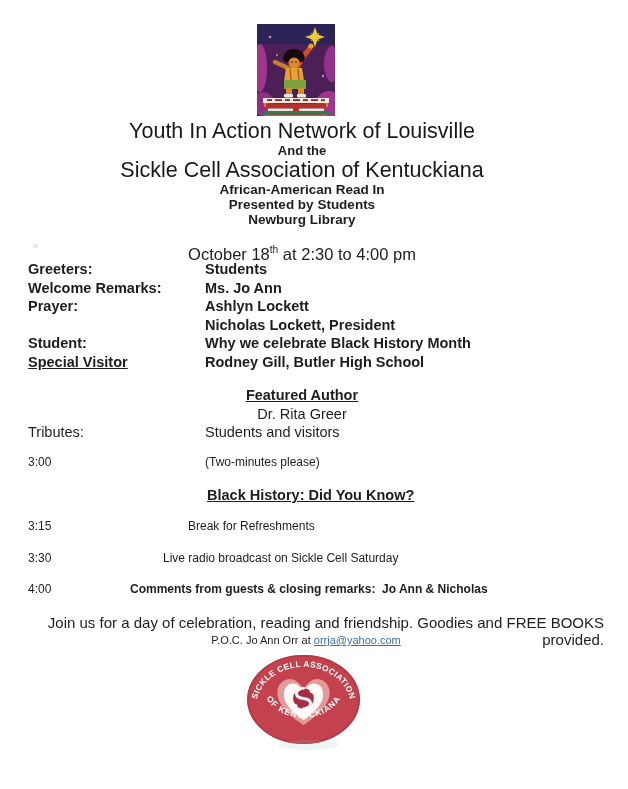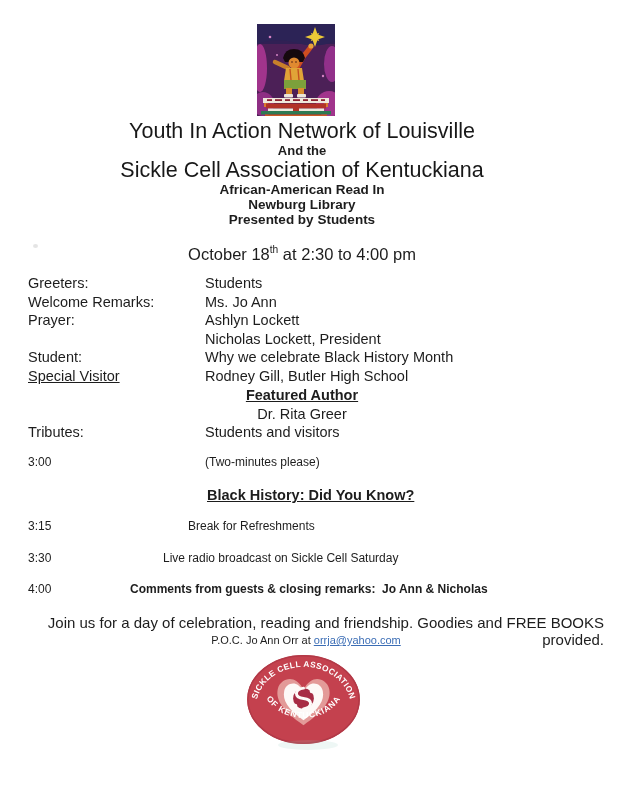--- a/index.html
+++ b/index.html
@@ -12,21 +12,21 @@
   
   .artwork{position:absolute;left:257px;top:24px;width:78px;height:92px;}
   
   .header{position:absolute;top:119px;left:0;width:604px;text-align:center;}
   .h-lg{font-size:21.5px;line-height:24px;font-weight:normal;color:#181818;}
   .h-sm{font-size:13px;line-height:15px;font-weight:bold;}
   .h-md{font-size:13.5px;line-height:15px;font-weight:bold;}
   .h-date{font-size:16.5px;line-height:20px;margin-top:13px;}
   .h-date sup{font-size:0.62em;vertical-align:super;}
   
-  .program{position:absolute;top:274px;left:28px;width:576px;}
+  .program{position:absolute;top:260px;left:28px;width:576px;font-weight:bold;}
   .prow{display:flex;font-size:14.5px;line-height:18.5px;}
   .plabel{flex:0 0 177px;}
   .pval{flex:1;}
   .u{text-decoration:underline;}
   
   .featured{position:absolute;top:386px;left:0;width:604px;text-align:center;
             font-size:14.5px;line-height:18.5px;}
   .feat-h{font-weight:bold;text-decoration:underline;}
   
   .tributes{position:absolute;top:423px;left:28px;width:576px;}
@@ -110,22 +110,22 @@
       <rect x="4" y="87" width="70" height="3.5" fill="#2e7a52"></rect>
       <rect x="8" y="90.5" width="62" height="1.5" fill="#cc5a22"></rect>
     </g>
   </svg>
 
   <div class="header">
     <div class="h-lg">Youth In Action Network of Louisville</div>
     <div class="h-sm">And the</div>
     <div class="h-lg">Sickle Cell Association of Kentuckiana</div>
     <div class="h-md">African-American Read In</div>
+    <div class="h-md">Presented by Students</div>
     <div class="h-md">Newburg Library</div>
-    <div class="h-md">Presented by Students</div>
     <div class="h-date">
       <span>October 18</span><sup>th</sup><span> at 2:30 to 4:00 pm</span>
     </div>
   </div>
 
   <div class="program">
     <div class="prow">
       <span class="plabel">Greeters:</span>
       <span class="pval">Students</span>
     </div>

